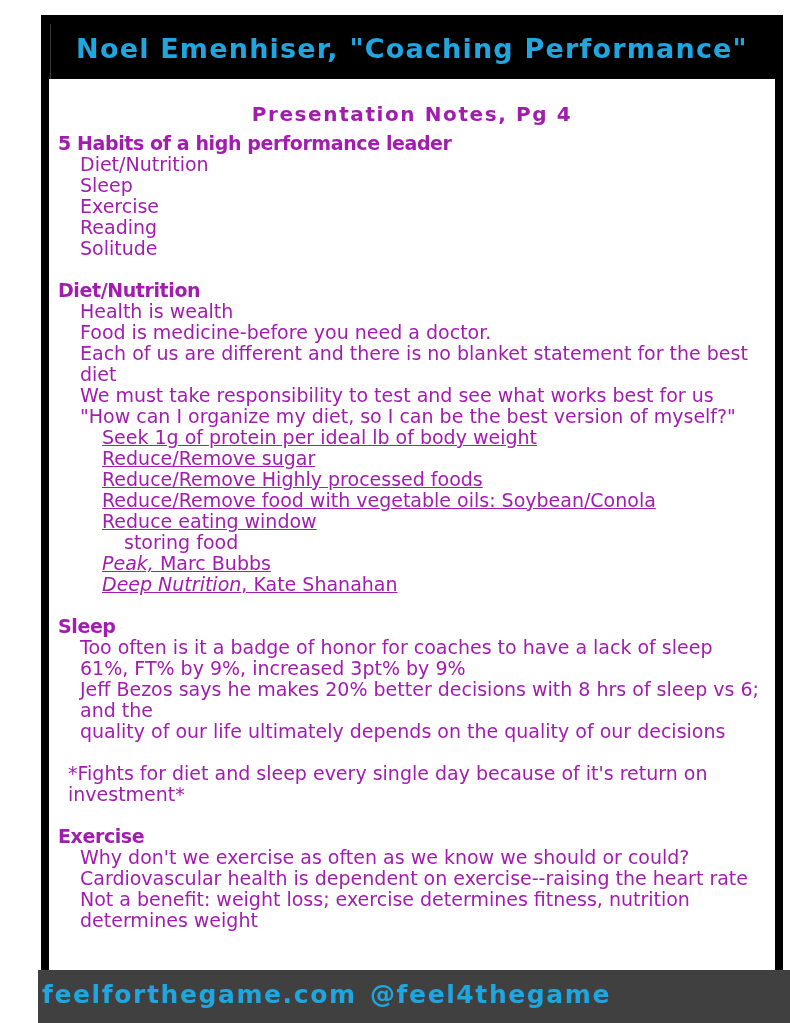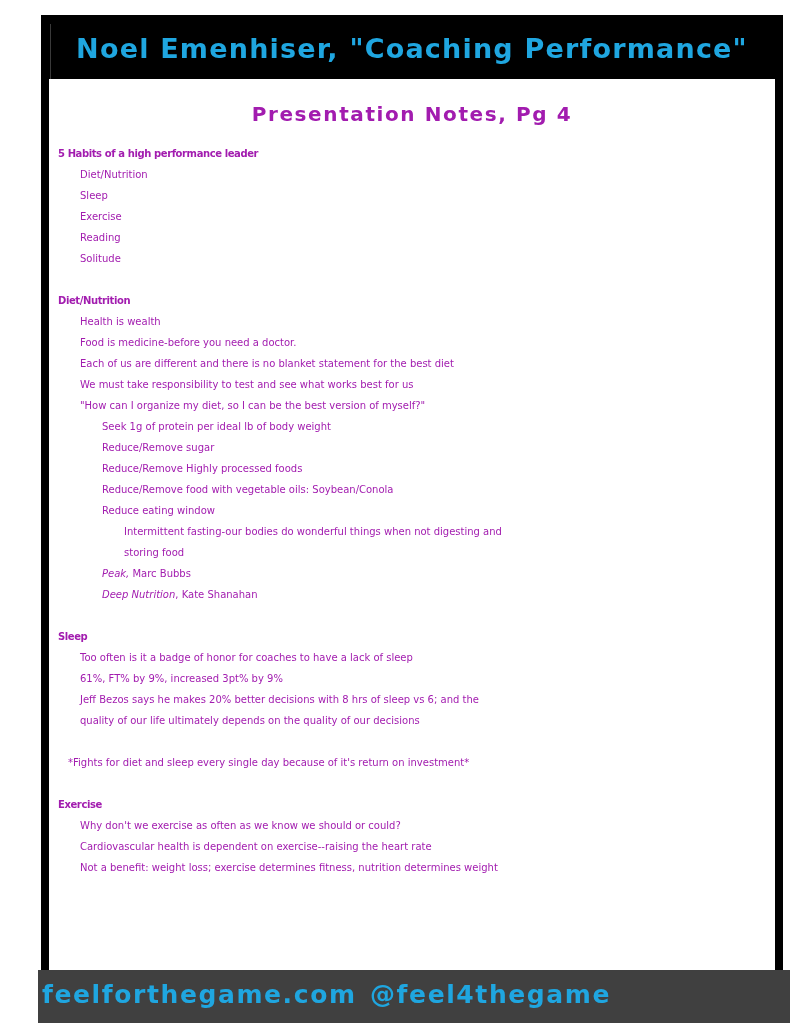--- a/index.html
+++ b/index.html
@@ -63,31 +63,31 @@
       font-size: 20px;
       font-weight: bold;
       letter-spacing: 1.6px;
       margin-top: 22px;
       height: 26px;
       line-height: 26px;
     }
     .content {
       position: absolute;
       left: 9px;
-      top: 64px;
+      top: 54px;
       right: 10px;
-      font-size: 10px;
+      font-size: 19px;
       line-height: 21px;
     }
     .section-heading {
       font-weight: bold;
       letter-spacing: -0.4px;
     }
     .l1 { padding-left: 22px; }
-    .l2 { padding-left: 44px; }
+    .l2 { padding-left: 44px; text-decoration: underline; }
     .l3 { padding-left: 66px; }
     .gap { height: 21px; }
     .center-note {
       text-align: left;
       padding-left: 10px;
     }
     .italic { font-style: italic; text-align: center; }
     .footer {
       position: absolute;
       left: 38px;
@@ -134,21 +134,20 @@
       <div class="l1">Health is wealth</div>
       <div class="l1">Food is medicine-before you need a doctor.</div>
       <div class="l1">Each of us are different and there is no blanket statement for the best diet</div>
       <div class="l1">We must take responsibility to test and see what works best for us</div>
       <div class="l1">"How can I organize my diet, so I can be the best version of myself?"</div>
       <div class="l2">Seek 1g of protein per ideal lb of body weight</div>
       <div class="l2">Reduce/Remove sugar</div>
       <div class="l2">Reduce/Remove Highly processed foods</div>
       <div class="l2">Reduce/Remove food with vegetable oils:  Soybean/Conola</div>
       <div class="l2">Reduce eating window</div>
-      <div class="l3">Intermittent fasting-our bodies do wonderful things when not digesting and</div>
       <div class="l3">storing food</div>
       <div class="l2"><span class="italic">Peak,</span><span> Marc Bubbs</span></div>
       <div class="l2"><span class="italic">Deep Nutrition</span><span>, Kate Shanahan</span></div>
       <div class="gap"></div>
 
       <div class="section-heading">Sleep</div>
       <div class="l1">Too often is it a badge of honor for coaches to have a lack of sleep</div>
       <div class="l1">61%, FT% by 9%, increased 3pt% by 9%</div>
       <div class="l1">Jeff Bezos says he makes 20% better decisions with 8 hrs of sleep vs 6; and the</div>
       <div class="l1">quality of our life ultimately depends on the quality of our decisions</div>

